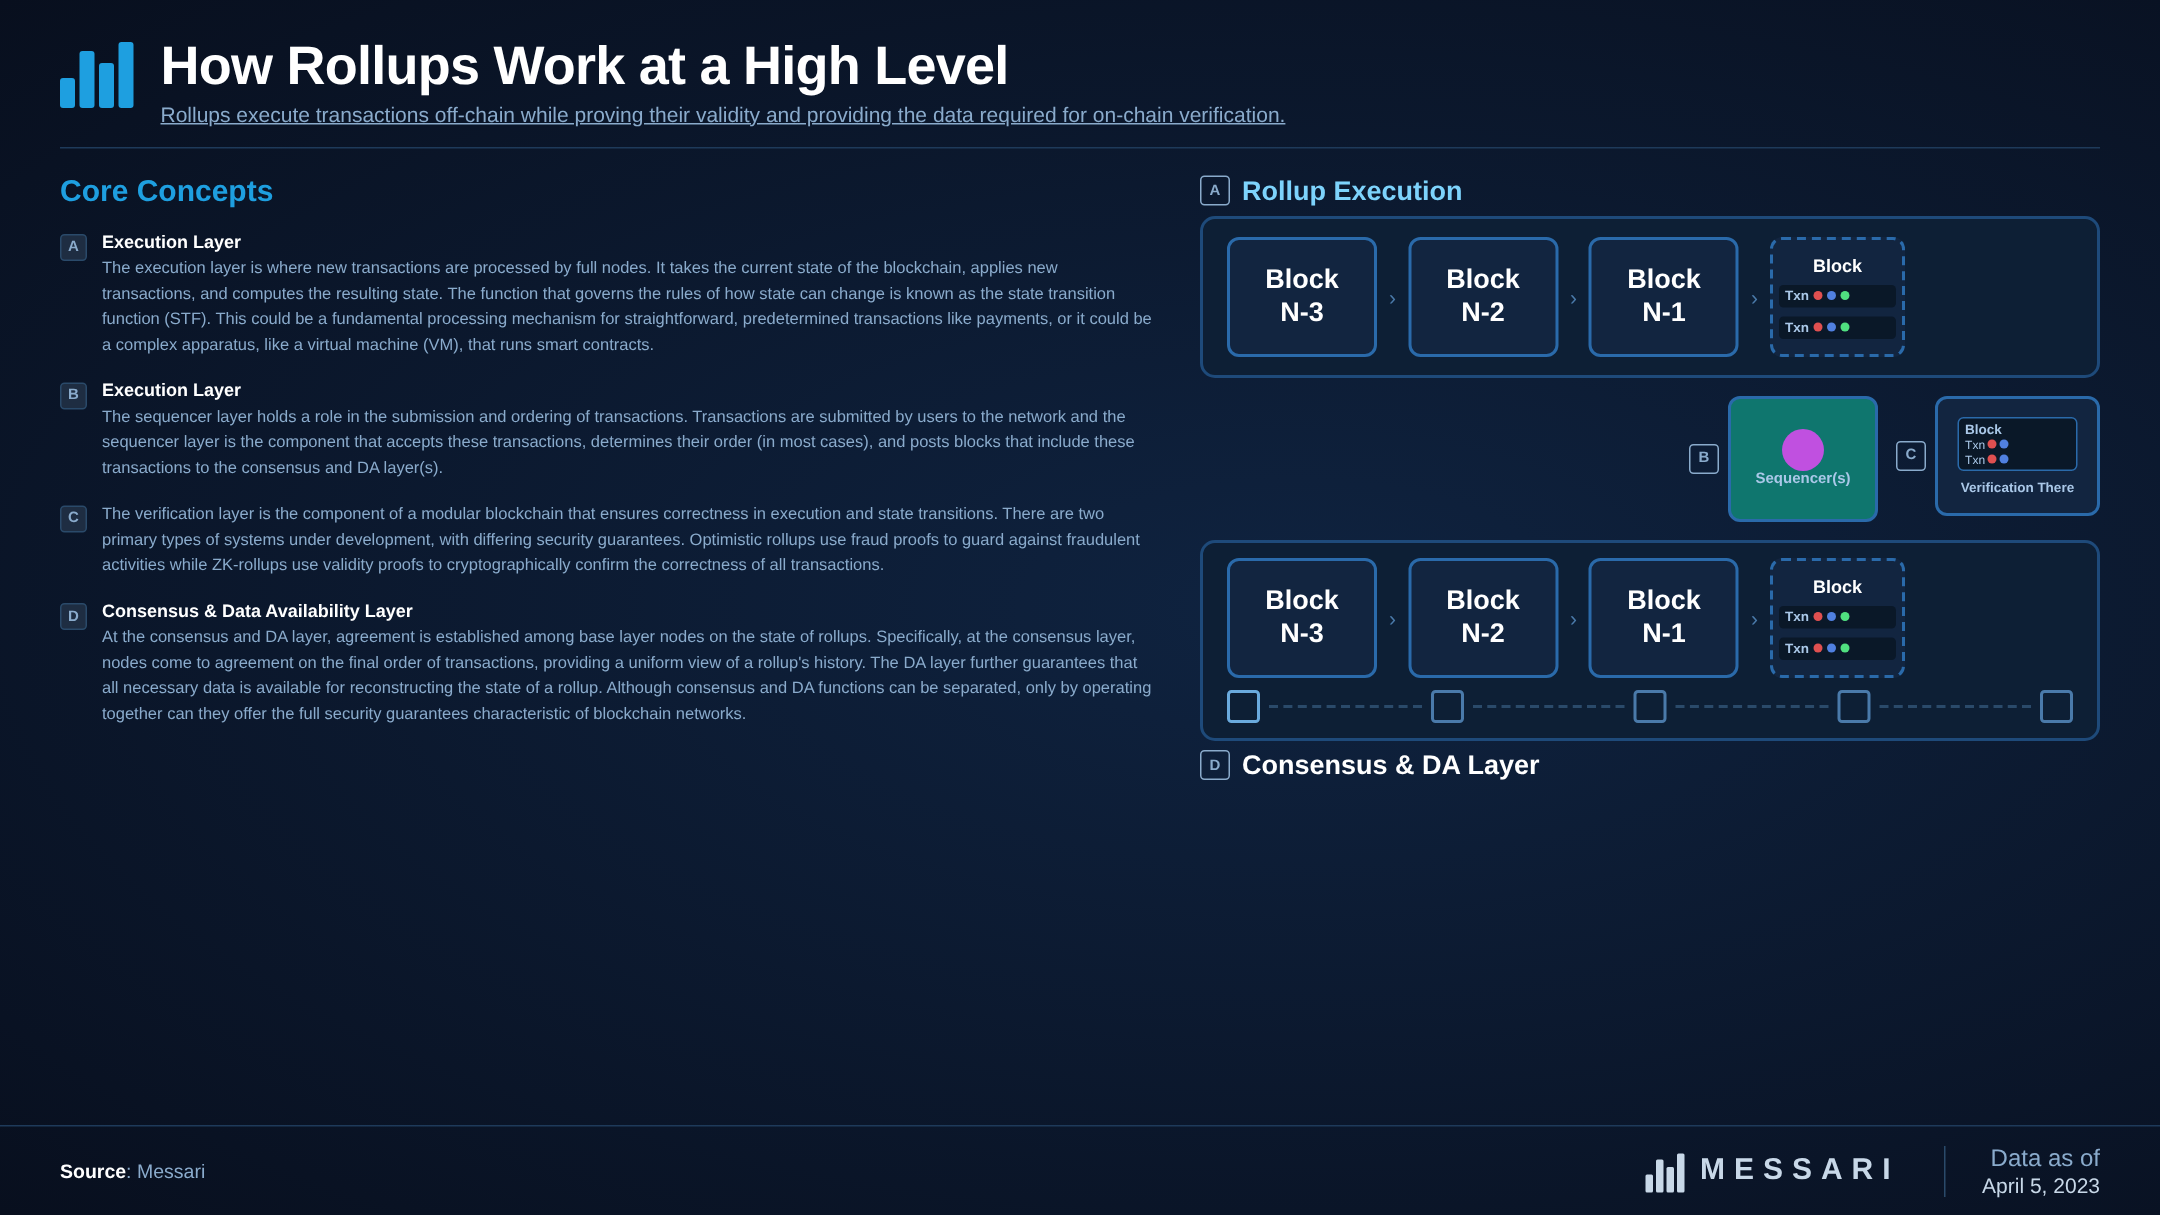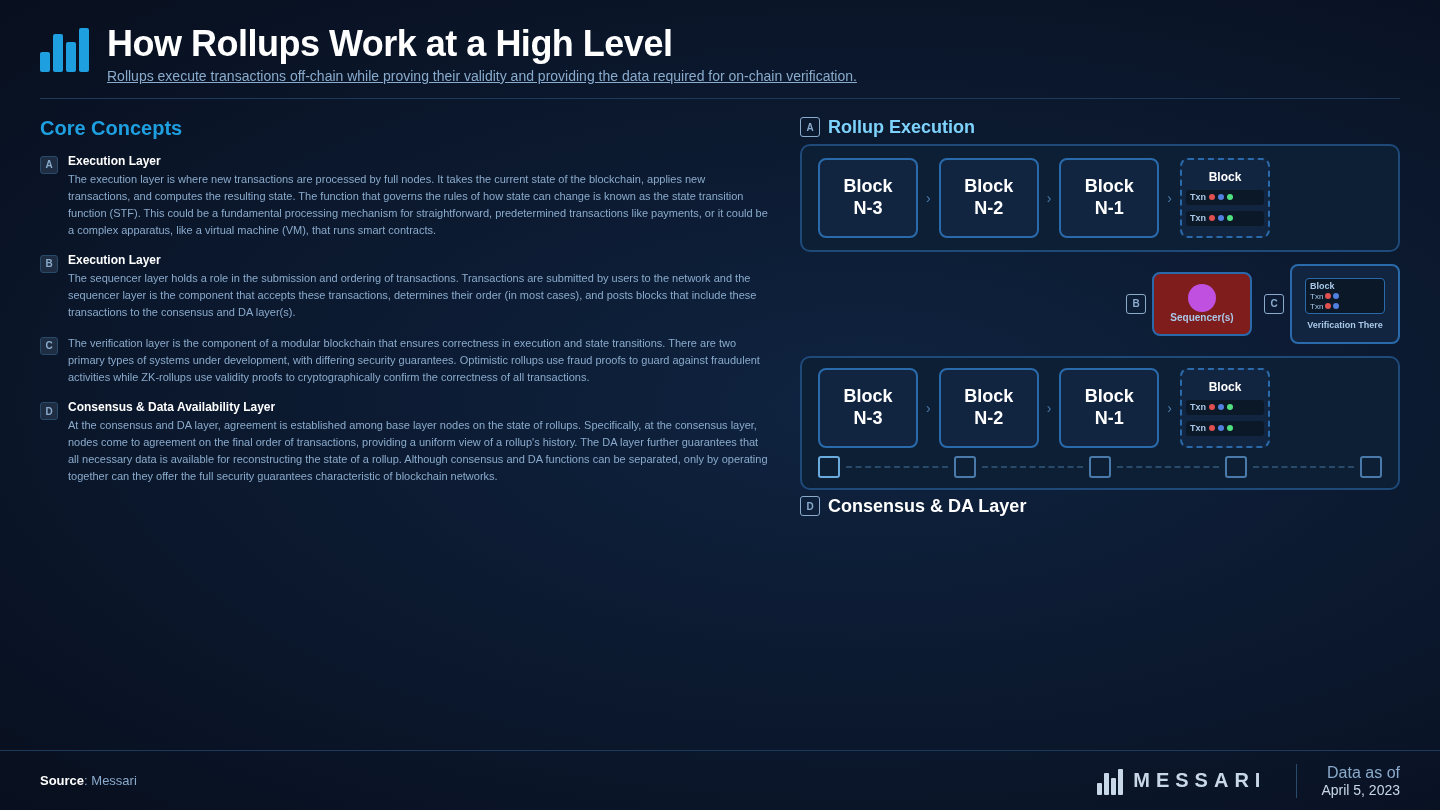--- a/index.html
+++ b/index.html
@@ -211,25 +211,25 @@
 
     
     .sequencer-row {
       display: flex;
       justify-content: flex-end;
       align-items: center;
       gap: 8px;
     }
 
     .sequencer-box {
-      background: #7f1d1d;
+      background: #0f766e;
       border: 2px solid #2a6aaa;
       border-radius: 8px;
       width: 100px;
-      height: 64px;
+      height: 84px;
       display: flex;
       flex-direction: column;
       align-items: center;
       justify-content: center;
       gap: 0;
     }
 
     .sequencer-circle {
       width: 28px;
       height: 28px;

